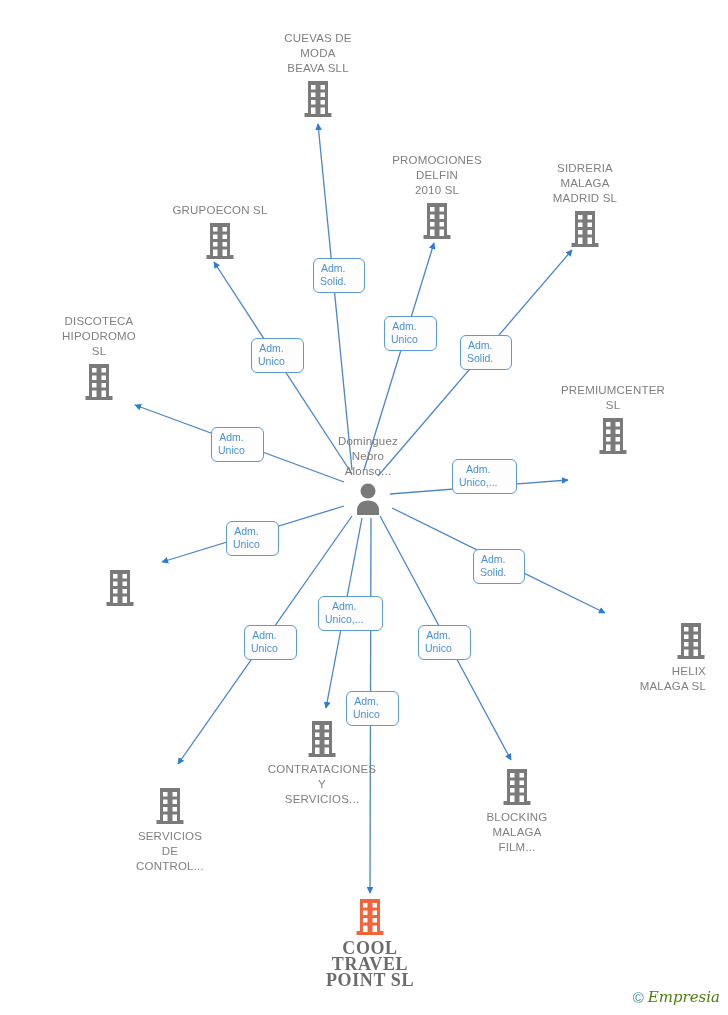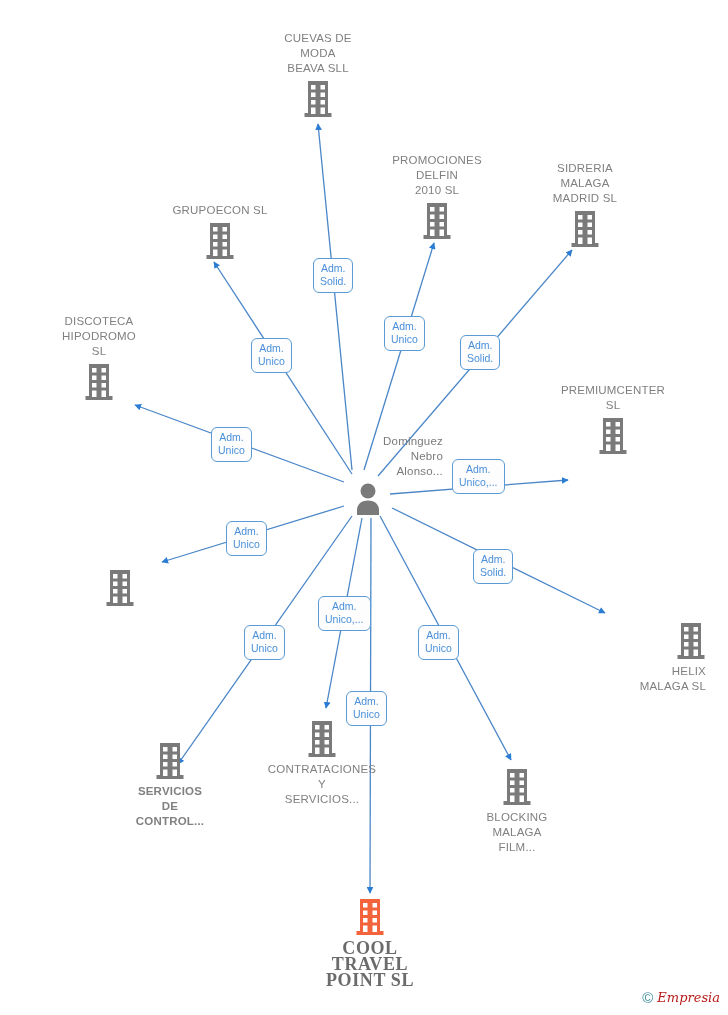--- a/index.html
+++ b/index.html
@@ -34,21 +34,20 @@
   }
   .node-label {
     display: block;
     font-size: 11.5px;
     letter-spacing: .2px;
     color: #808080;
     white-space: pre-line;
   }
   .node-label.person {
     color: #7a7a7a;
-    text-align: right;
   }
   .node.highlight .node-label {
     color: #6b6b6b;
     font-weight: bold;
     font-family: "Liberation Serif", serif;
     font-size: 18px;
     letter-spacing: .6px;
     line-height: 16px;
   }
   .icon-wrap {
@@ -64,44 +63,44 @@
   .node.above .icon-wrap { margin-top: 3px; }
 
   .edge-label {
     position: absolute;
     border: 1.4px solid #5a9bd5;
     border-radius: 6px;
     background: #fdfdfe;
     color: #4a90d9;
     font-size: 10.5px;
     line-height: 13px;
-    padding: 3px 6px 4px 6px;
+    padding: 3px 18px 4px 6px;
     text-align: center;
     white-space: pre-line;
     box-sizing: border-box;
   }
   #watermark {
     position: absolute;
     right: 8px;
     bottom: 6px;
     height: 24px;
     display: flex;
     align-items: center;
     gap: 4px;
   }
   .wm-c {
     color: #3f8f9c;
     font-size: 15px;
     line-height: 15px;
   }
   .wm-text {
-    color: #b91c1c;
+    color: #4d7c0f;
     font-family: "DejaVu Serif", serif;
     font-style: italic;
-    font-size: 13px;
+    font-size: 15px;
     line-height: 17px;
   }
 </style>
 </head>
 <body>
 
 <div id="graph">
 
   <svg id="edges" viewBox="0 0 728 1015" xmlns="http://www.w3.org/2000/svg">
     <defs>
@@ -274,21 +273,21 @@
             <rect x="17.5" y="13.5" width="4.5" height="4.5" fill="#ffffff"></rect>
             <rect x="8" y="21" width="4.5" height="4.5" fill="#ffffff"></rect>
             <rect x="17.5" y="21" width="4.5" height="4.5" fill="#ffffff"></rect>
             <rect x="8" y="28.5" width="4.5" height="6.5" fill="#ffffff"></rect>
             <rect x="17.5" y="28.5" width="4.5" height="6.5" fill="#ffffff"></rect>
           </svg></span>
         <span class="node-label">CONTRATACIONES
 Y
 SERVICIOS...</span>
       </div>
-      <div class="node below" style="left: 170px; top: 741px; font-weight: bold;">
+      <div class="node below" style="left: 170px; top: 786px;">
         <span class="icon-wrap" style="height: 40px;"><svg width="30" height="40" viewBox="0 0 30 40" aria-hidden="true">
             <rect x="5" y="2" width="20" height="33" fill="#7a7a7a"></rect>
             <rect x="1.5" y="34" width="27" height="4" fill="#7a7a7a"></rect>
             <rect x="8" y="6" width="4.5" height="4.5" fill="#ffffff"></rect>
             <rect x="17.5" y="6" width="4.5" height="4.5" fill="#ffffff"></rect>
             <rect x="8" y="13.5" width="4.5" height="4.5" fill="#ffffff"></rect>
             <rect x="17.5" y="13.5" width="4.5" height="4.5" fill="#ffffff"></rect>
             <rect x="8" y="21" width="4.5" height="4.5" fill="#ffffff"></rect>
             <rect x="17.5" y="21" width="4.5" height="4.5" fill="#ffffff"></rect>
             <rect x="8" y="28.5" width="4.5" height="6.5" fill="#ffffff"></rect>

